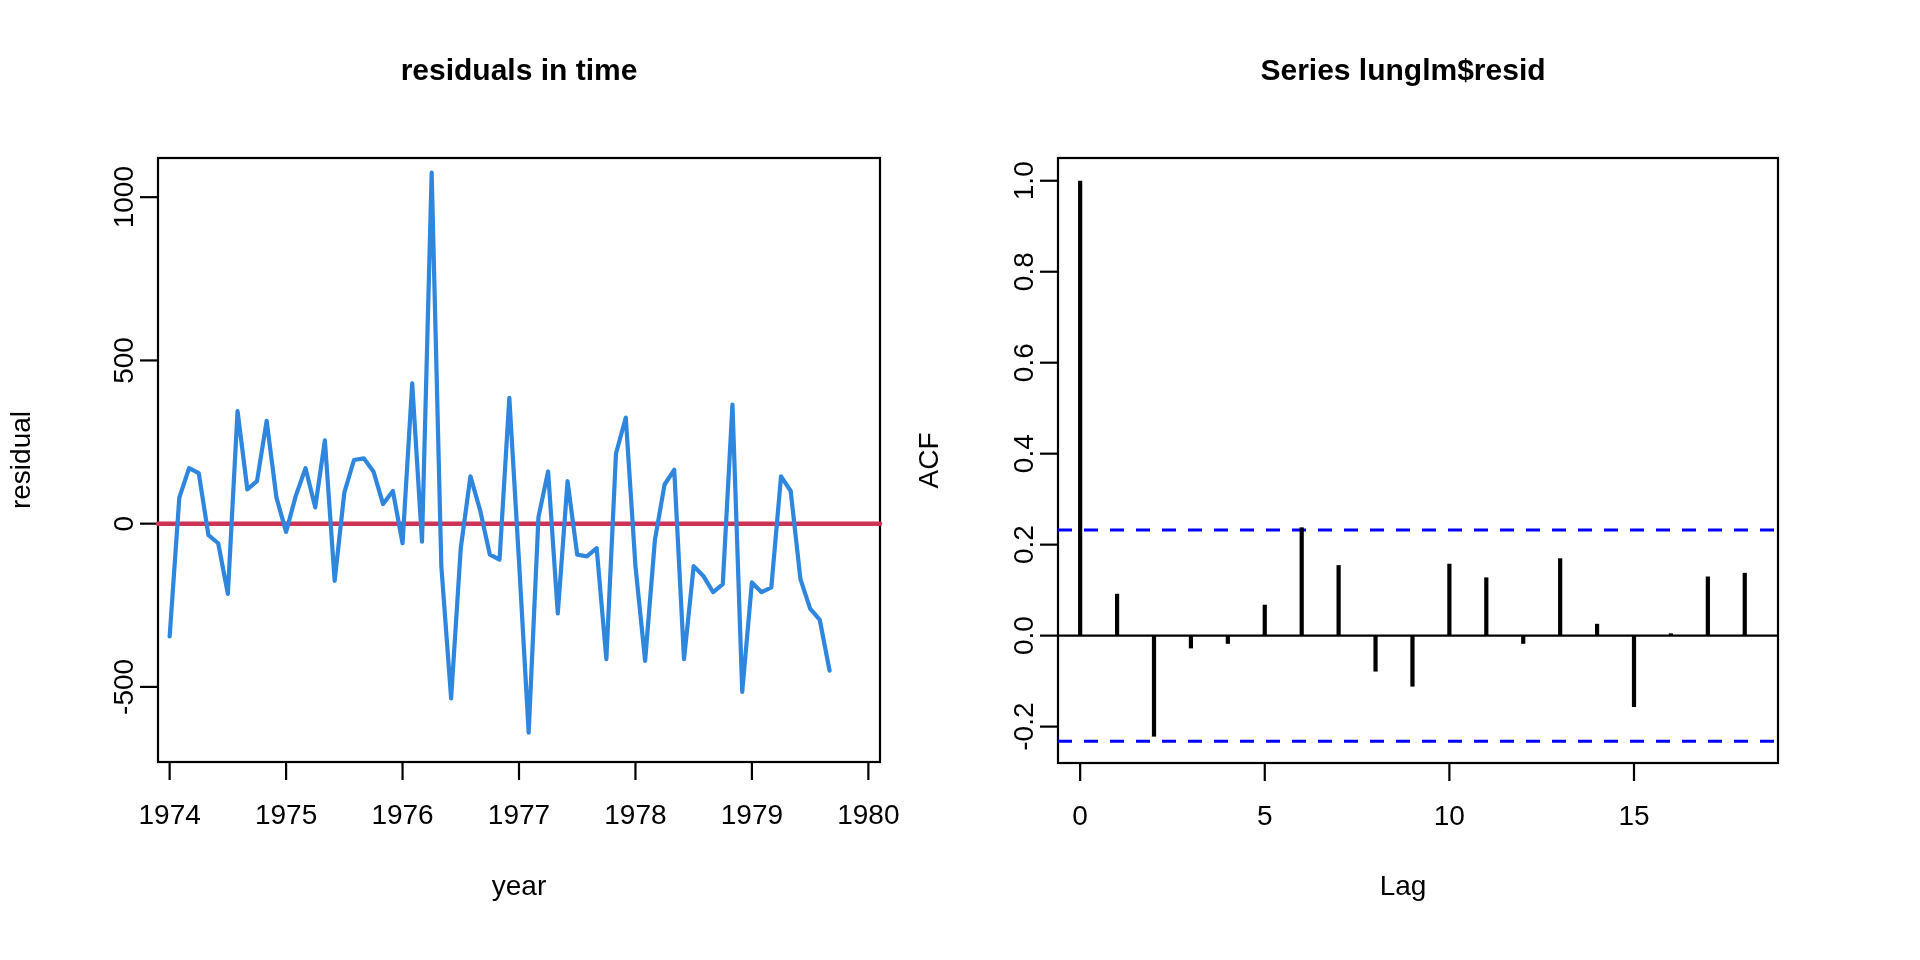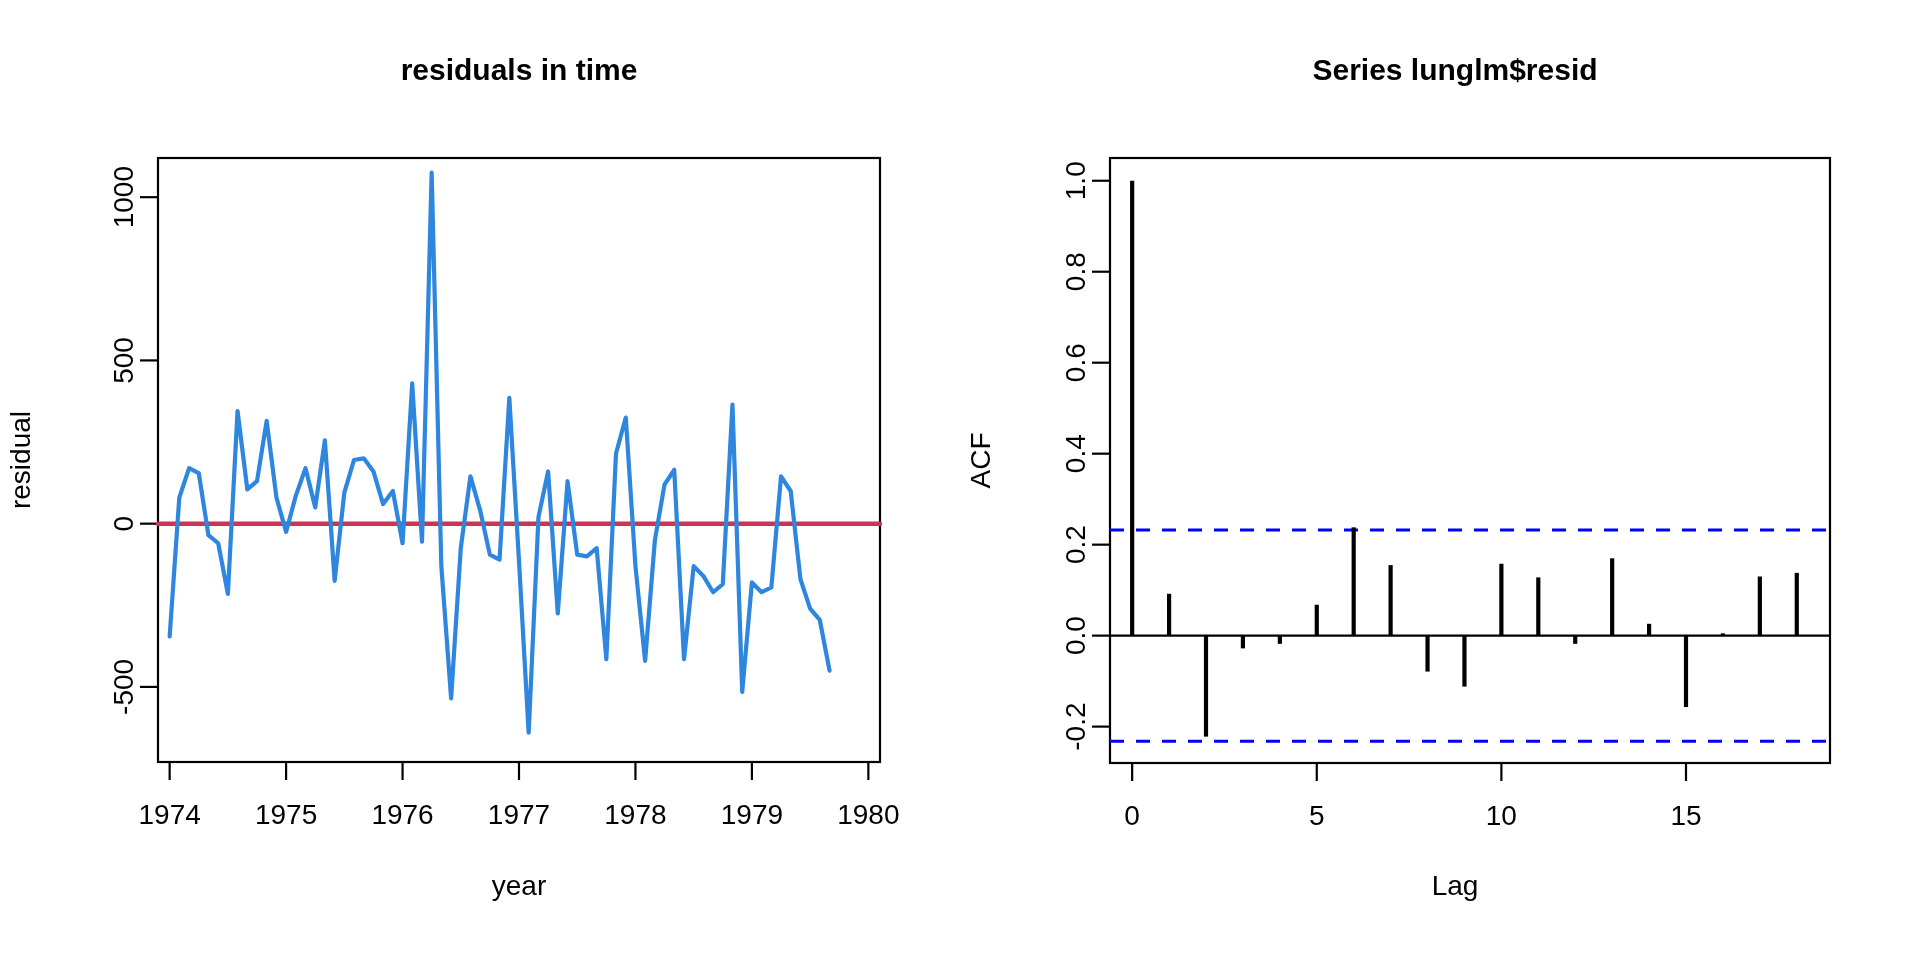--- a/index.html
+++ b/index.html
@@ -18,21 +18,21 @@
     width: 1920px;
     height: 960px;
     background: #ffffff;
   }
   .panel {
     position: absolute;
     top: 0;
     height: 827px;
   }
   #panel-left  { left: 0px;   width: 960px; }
-  #panel-right { left: 960px; width: 960px; }
+  #panel-right { left: 908px; width: 960px; }
   svg { display: block; }
   .plot-title {
     font-family: "Liberation Sans", sans-serif;
     font-weight: bold;
     font-size: 30px;
     fill: #000000;
   }
   .tick-label {
     font-family: "Liberation Sans", sans-serif;
     font-size: 28px;

